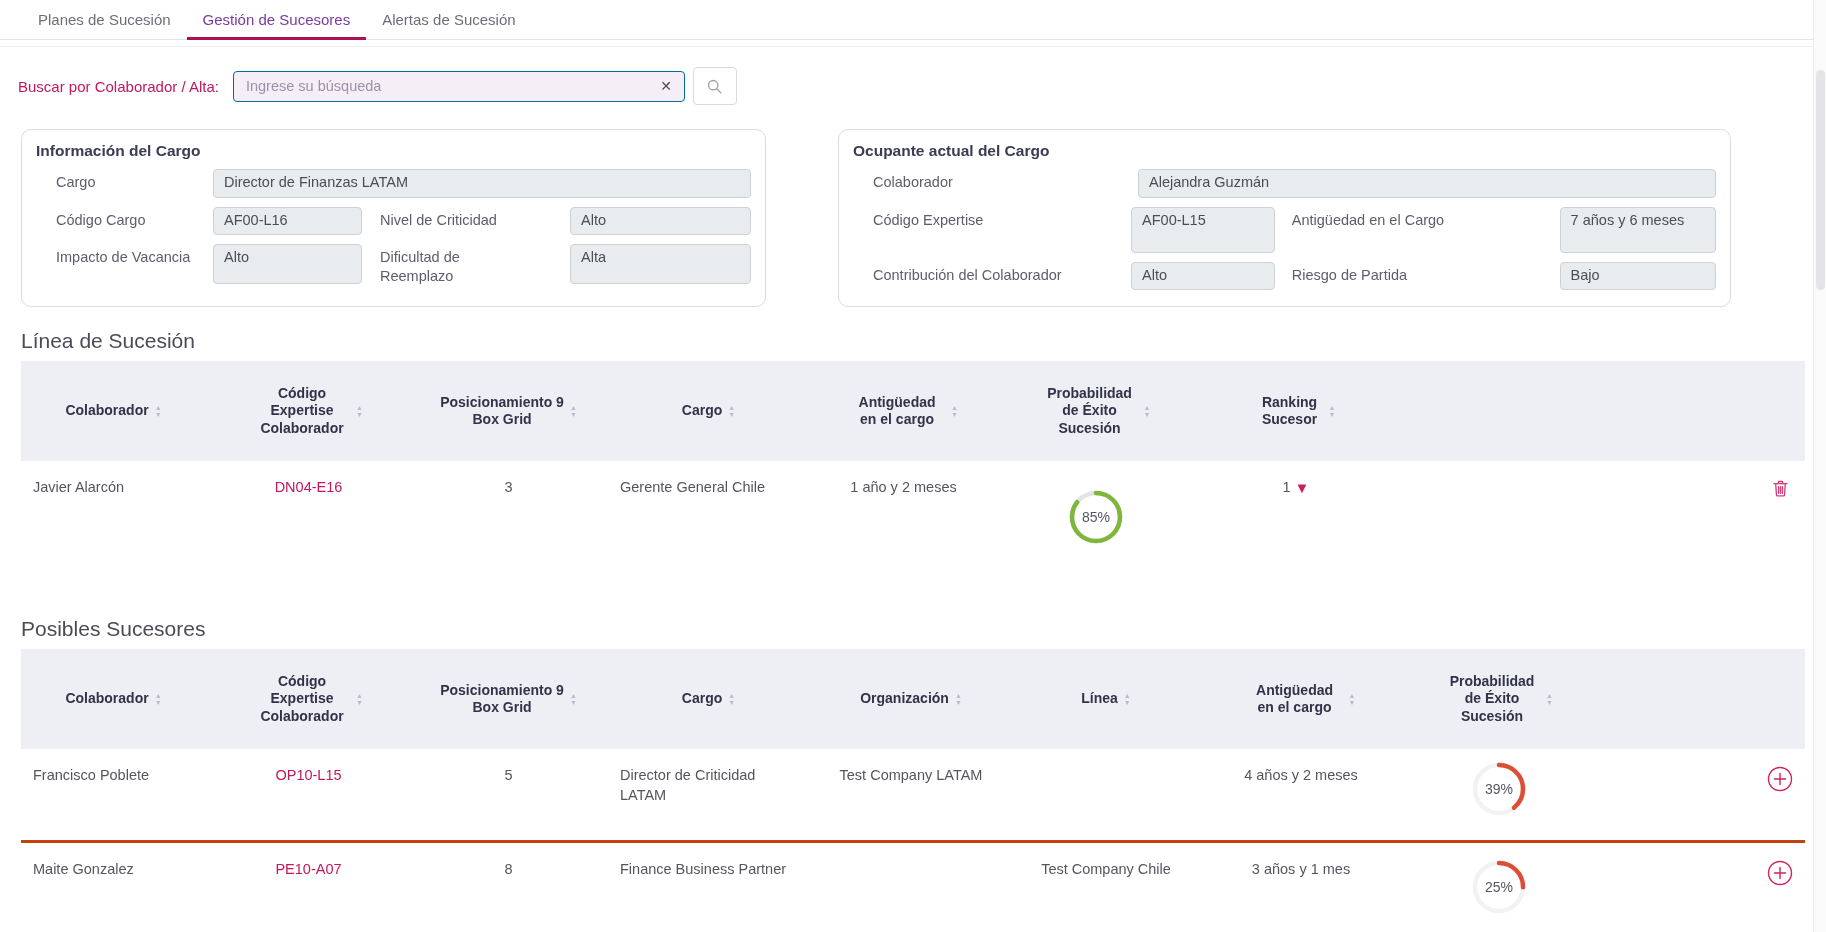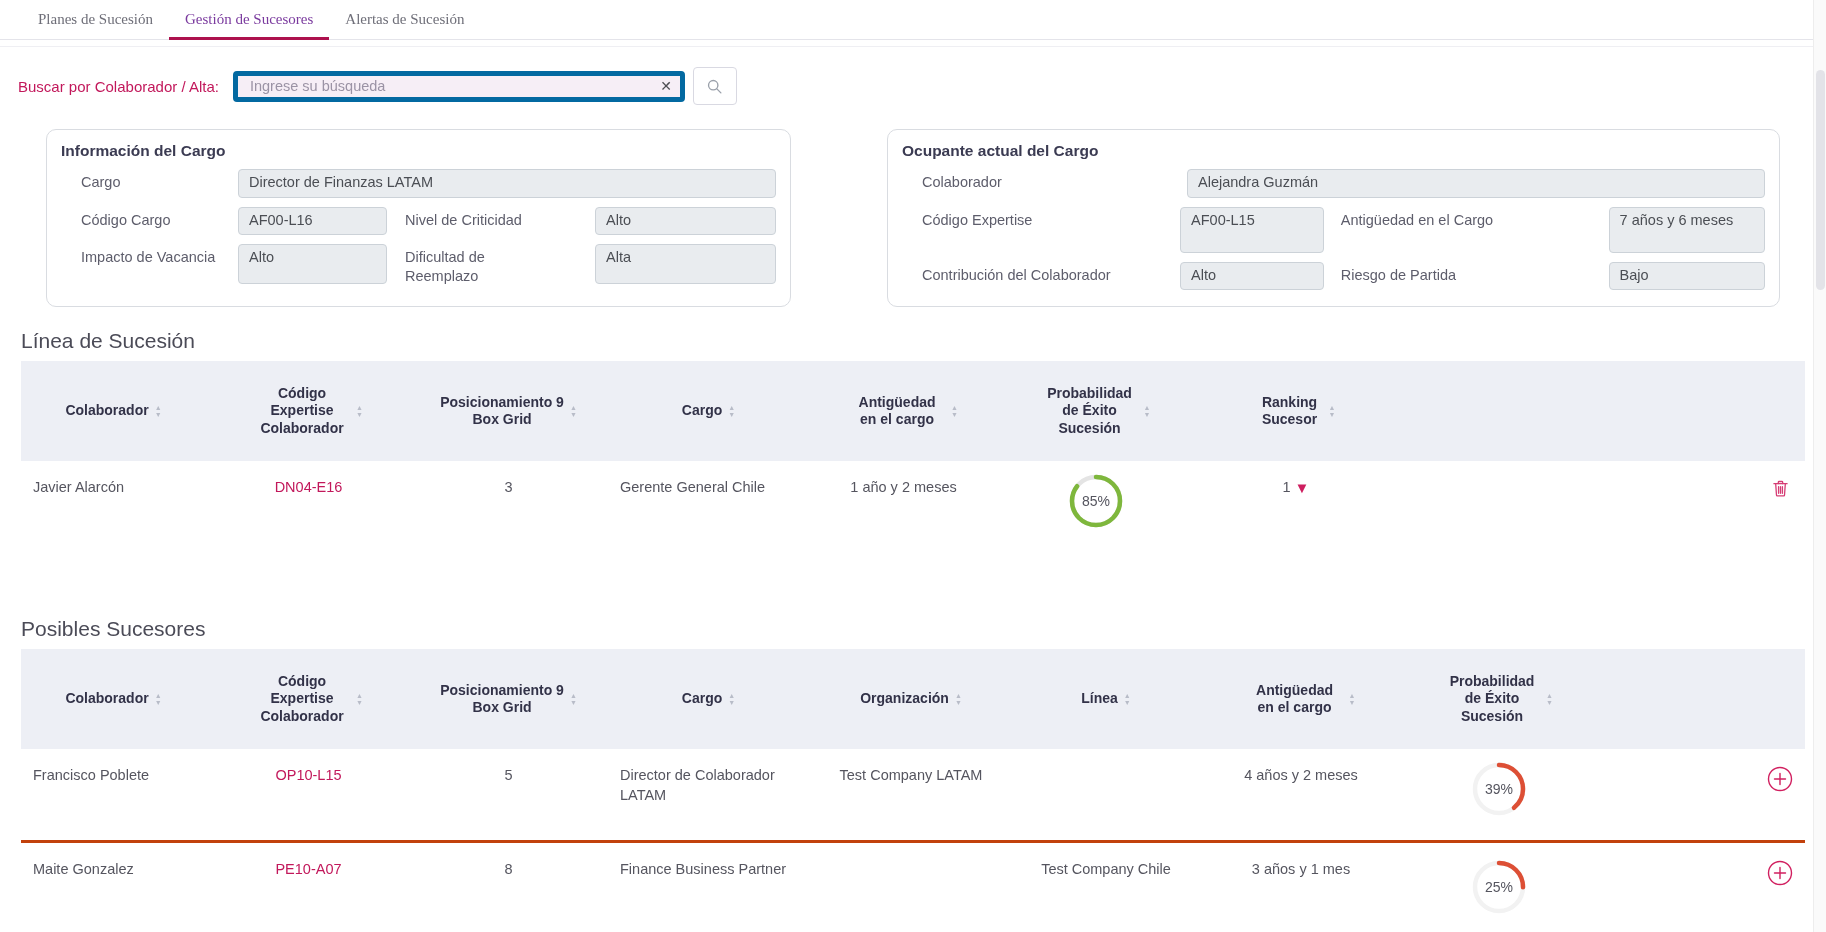--- a/index.html
+++ b/index.html
@@ -6,40 +6,40 @@
   html,body { margin:0; padding:0; }
   body {
     width:1826px; height:932px; overflow:hidden; position:relative;
     background:#ffffff; color:#55555f;
     font-family:"Liberation Sans", sans-serif;
   }
 
   
   .tabs { display:flex; align-items:flex-end; padding-left:22px; height:40px; border-bottom:1px solid #e4e4ea; }
   .tab { padding:4px 16px 9px; font-size:15px; color:#6e6e78; cursor:pointer;
-         border-bottom:3px solid transparent; margin-bottom:-1px; white-space:nowrap;font-family:Liberation Serif, serif; }
+         border-bottom:3px solid transparent; margin-bottom:-1px; white-space:nowrap; }
   .tab.active { color:#7a3a9e; border-bottom-color:#ad114e; }
 
   
   .page-body { border-top:1px solid #efeff3; margin-top:6px; }
 
   
   .search-row { display:flex; align-items:center; margin:20px 0 24px 18px; }
   .search-label { color:#c2185b; font-size:15px; margin-right:14px; white-space:nowrap; }
   .search-group { position:relative; width:452px; }
-  .search-input { width:100%; height:31px; background:#f6eef6; border:5px solid #0369a1; border-radius:4px;
+  .search-input { width:100%; height:31px; background:#f6eef6; border:1px solid #0369a1; border-radius:4px;
                   padding:0 36px 0 12px; font-size:14.5px; color:#333; outline:none; }
   .search-input::placeholder { color:#9b93a5; }
   .clear-btn { position:absolute; right:9px; top:50%; transform:translateY(-50%);
                background:none; border:none; color:#4d4d52; font-size:14px; cursor:pointer; padding:2px 4px; }
   .search-btn { width:44px; height:38px; margin-left:8px; background:#fff; border:1px solid #d9d9e2;
                 border-radius:4px; display:flex; align-items:center; justify-content:center; cursor:pointer; }
 
   
-  .panels { display:flex; margin:24px 21px 0; gap:96px;justify-content:center; }
+  .panels { display:flex; margin:24px 21px 0; gap:72px; }
   .panel { border:1px solid #d9dce1; border-radius:10px; padding:12px 14px 16px; }
   .panel-left { width:745px; }
   .panel-right { width:893px; }
   .panel-title { font-weight:700; color:#3b3b52; font-size:15.5px; }
   .frow { display:flex; align-items:flex-start; margin:9px 0 0 20px; }
   .flabel { font-size:14.5px; color:#5d5d6b; padding-top:4px; line-height:1.3; }
   .fbox { background:#e9ecef; border:1px solid #ccd2d8; border-radius:4px; font-size:14.5px;
           color:#4b4e54; padding:3px 10px 4px; min-height:27px; line-height:1.35; }
   .fbox.tall40 { min-height:40px; }
   .fbox.tall46 { min-height:46px; }
@@ -241,21 +241,21 @@
         <th></th>
       </tr>
     </thead>
     <tbody>
       <tr>
         <td class="l">Javier Alarcón</td>
         <td class="c"><span class="code">DN04-E16</span></td>
         <td class="c">3</td>
         <td class="l" style="padding-left:14px">Gerente General Chile</td>
         <td class="c">1 año y 2 meses</td>
-        <td class="c" style="padding-top:12px">
+        <td class="c" style="padding-top:28px">
           <svg class="ring" width="56" height="56" viewBox="0 0 56 56">
             <circle class="ring-track" cx="28" cy="28" r="24" stroke="#e4e4e4"></circle>
             <circle class="ring-val" cx="28" cy="28" r="24" transform="rotate(-90 28 28)" stroke="#7eb73c" stroke-dasharray="128.2 150.8"></circle>
             <text class="ring-text" x="28" y="33">85%</text>
           </svg>
         </td>
         <td class="c">
           <span class="rank-num">1</span><span class="rank-tri">▼</span>
         </td>
         <td></td>
@@ -364,21 +364,21 @@
           </th>
         <th></th>
         <th></th>
       </tr>
     </thead>
     <tbody>
       <tr>
         <td class="l">Francisco Poblete</td>
         <td class="c"><span class="code">OP10-L15</span></td>
         <td class="c">5</td>
-        <td class="l" style="padding-left:14px">Director de Colaborador LATAM</td>
+        <td class="l" style="padding-left:14px">Director de Criticidad LATAM</td>
         <td class="c">Test Company LATAM</td>
         <td class="c"></td>
         <td class="c">4 años y 2 meses</td>
         <td class="c" style="padding-top:12px">
           <svg class="ring" width="56" height="56" viewBox="0 0 56 56">
             <circle class="ring-track" cx="28" cy="28" r="24" stroke="#f2f2f2"></circle>
             <circle class="ring-val" cx="28" cy="28" r="24" transform="rotate(-90 28 28)" stroke="#dd4f35" stroke-dasharray="58.8 150.8"></circle>
             <text class="ring-text" x="28" y="33">39%</text>
           </svg>
         </td>

